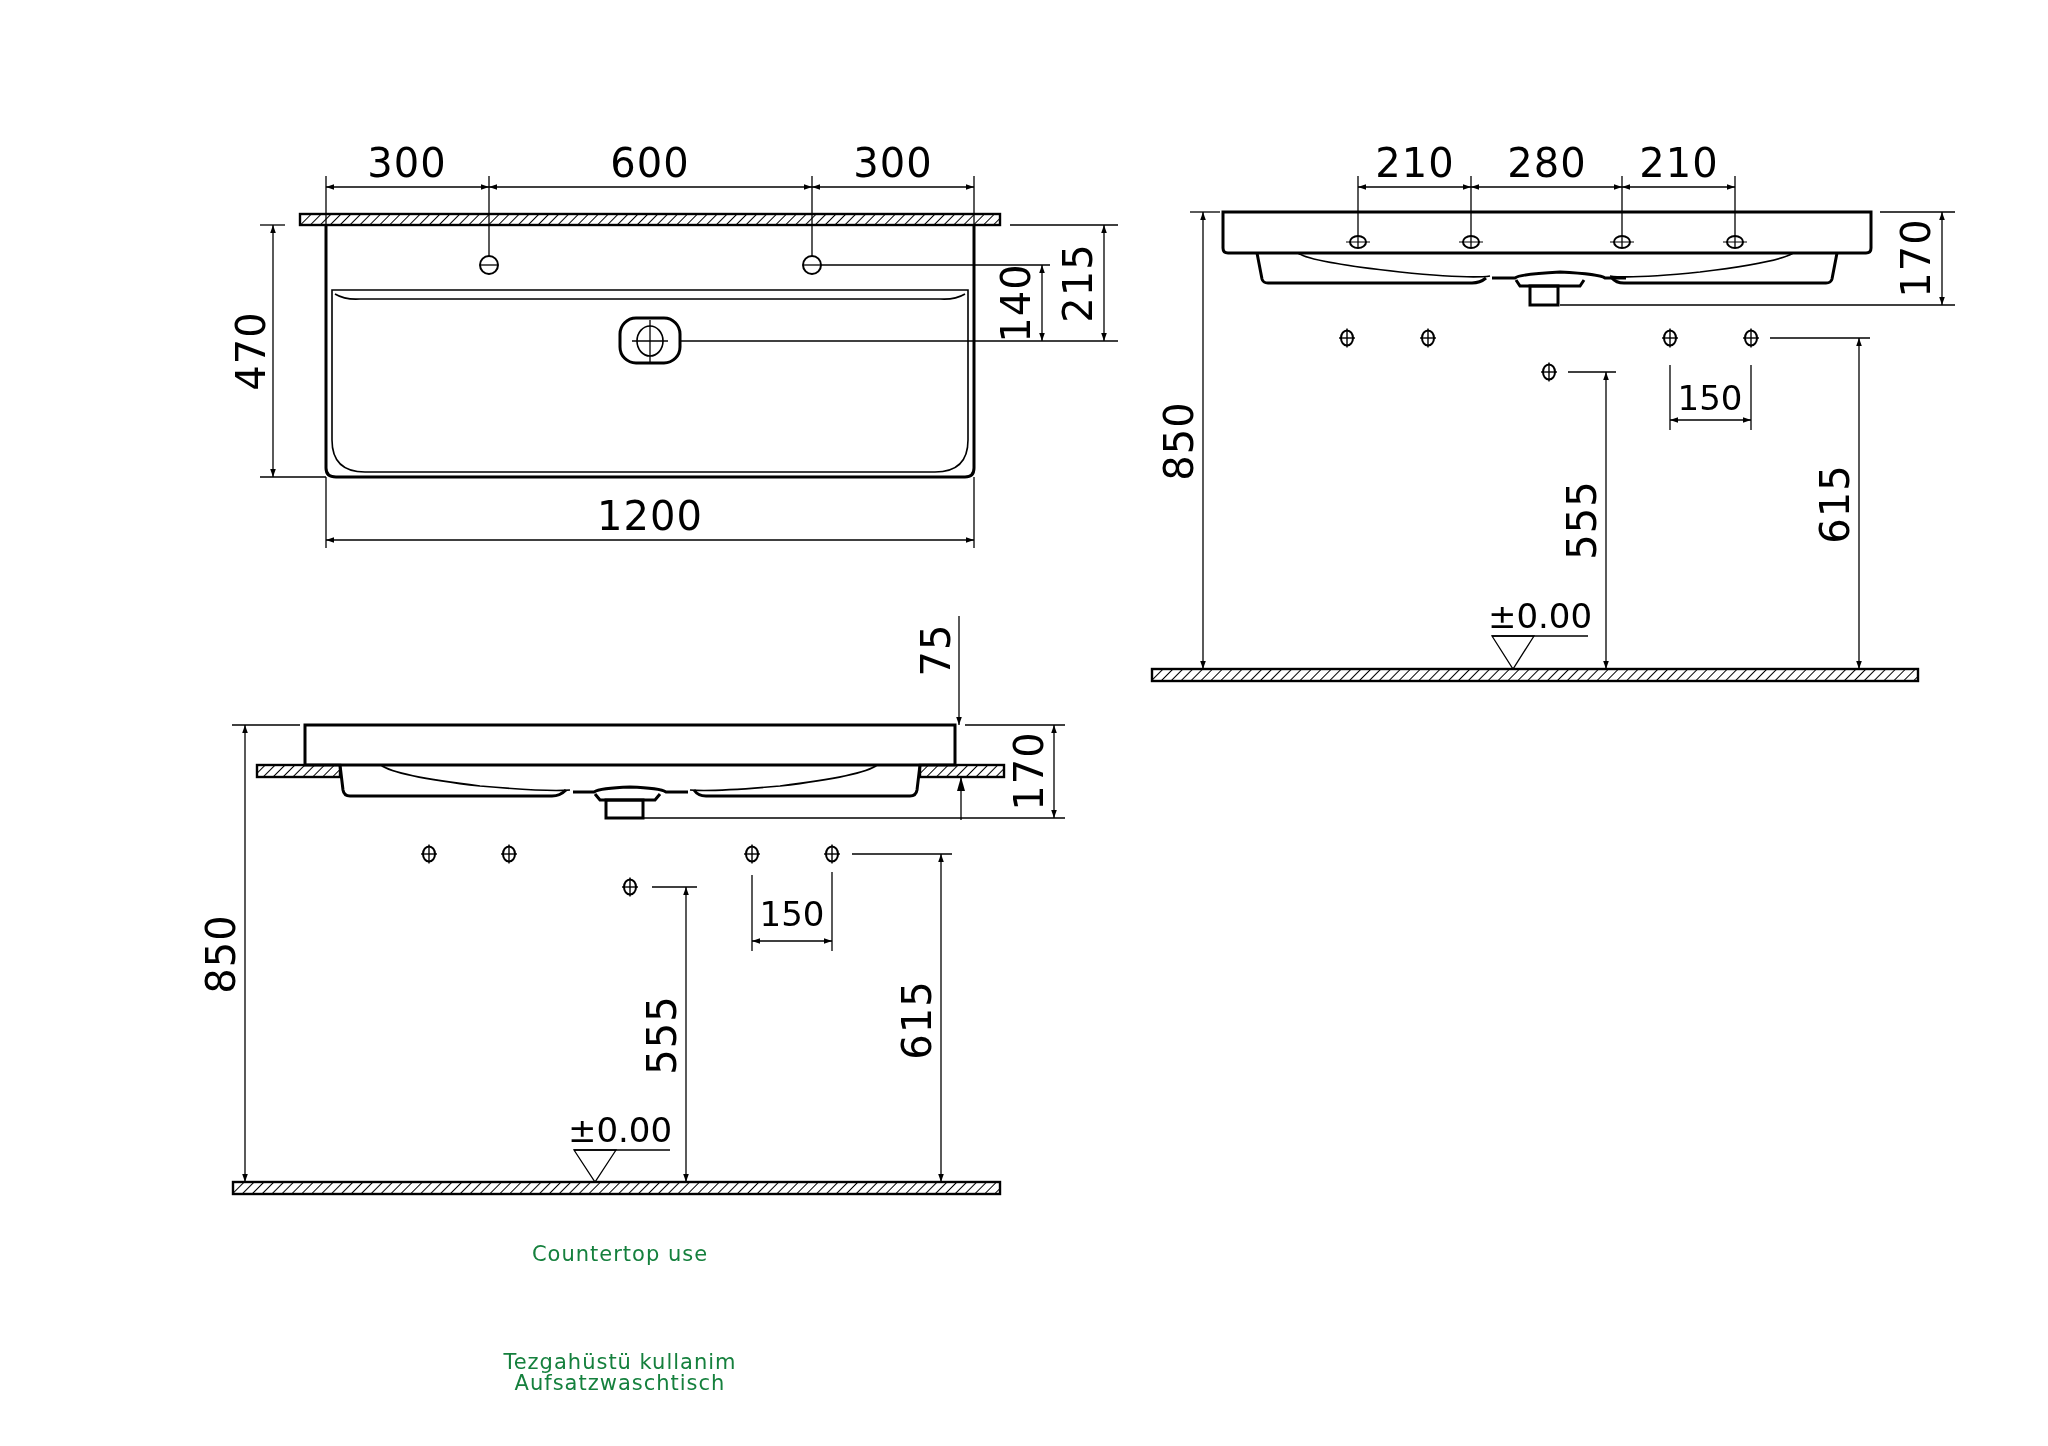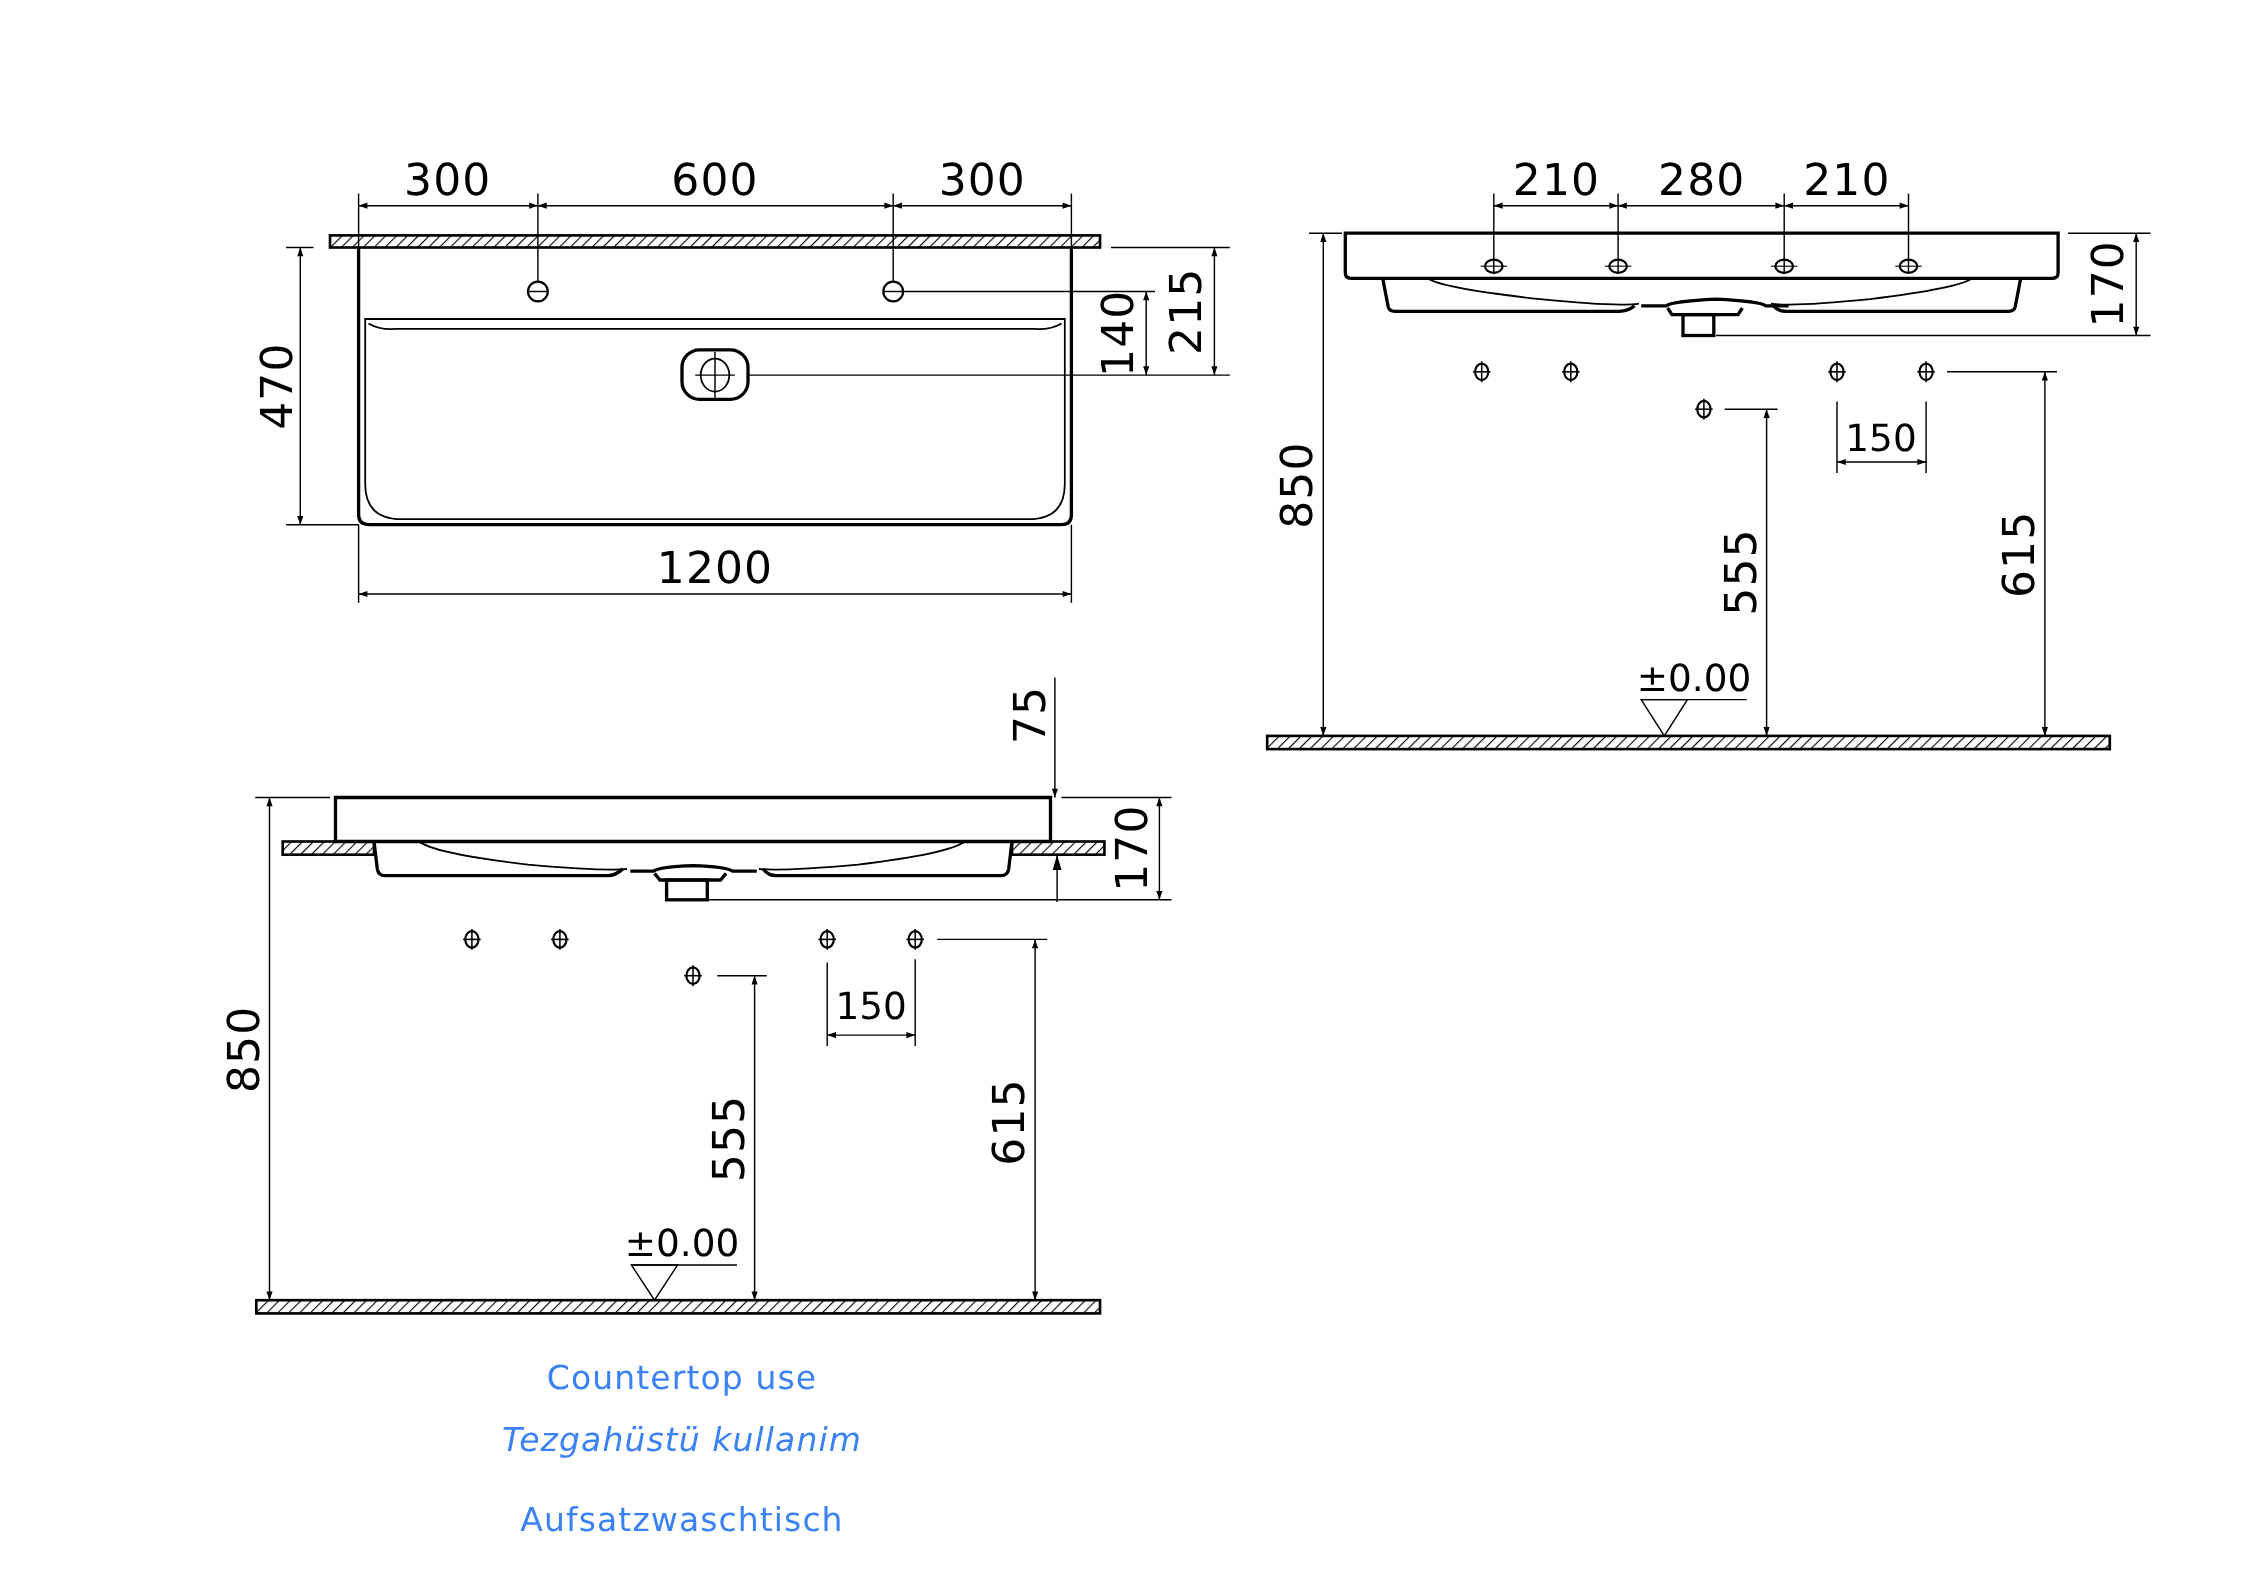--- a/index.html
+++ b/index.html
@@ -4,21 +4,21 @@
 <style>
   html, body { margin:0; padding:0; background:#ffffff; }
   body { width:2048px; height:1446px; overflow:hidden; position:relative; font-family:"DejaVu Sans", sans-serif; }
   svg { position:absolute; left:0; top:0; }
   .ln { stroke:#000; fill:none; stroke-width:1.6; }
   .th { stroke:#000; fill:none; stroke-width:3; }
   .dm { stroke:#000; fill:none; stroke-width:1.3; }
   .hatch { fill:url(#hatch); stroke:#000; stroke-width:2.4; }
   .lbl { font-family:"DejaVu Sans", sans-serif; font-size:40px; fill:#000; letter-spacing:1px; }
   .lbl-sm { font-family:"DejaVu Sans", sans-serif; font-size:34px; fill:#000; }
-  .caption { position:absolute; left:360px; width:520px; text-align:center; font-family:"DejaVu Sans", sans-serif; font-size:30px; line-height:36px; color:#3b82f6; letter-spacing:1px; }
+  .caption { position:absolute; left:360px; width:520px; text-align:center; font-family:"DejaVu Sans", sans-serif; font-size:21px; line-height:36px; color:#15803d; letter-spacing:1px; }
 </style>
 </head>
 <body>
 
 <svg width="2048" height="1446" viewBox="0 0 2048 1446" xmlns="http://www.w3.org/2000/svg">
   <defs>
     <pattern id="hatch" width="7" height="7" patternUnits="userSpaceOnUse" patternTransform="rotate(45)">
       <line x1="0" y1="0" x2="0" y2="7" stroke="#000" stroke-width="2"></line>
     </pattern>
     <marker id="arr" viewBox="0 0 10 10" refX="10" refY="5" markerWidth="14" markerHeight="8" orient="auto-start-reverse" markerUnits="userSpaceOnUse">
@@ -195,14 +195,14 @@
 
     <text class="lbl-sm" x="620" y="1142" text-anchor="middle">±0.00</text>
     <line class="dm" x1="574" y1="1150" x2="670" y2="1150"></line>
     <path class="dm" d="M574 1150 L616 1150 L595 1182 Z"></path>
 
     <rect class="hatch" x="233" y="1182" width="767" height="12"></rect>
   </g>
 </svg>
 
 <div class="caption" style="top:1236px;">Countertop use</div>
-<div class="caption" style="top:1292px;font-style:italic;">Tezgahüstü kullanim</div>
+<div class="caption" style="top:1344px;">Tezgahüstü kullanim</div>
 <div class="caption" style="top:1365px;">Aufsatzwaschtisch</div>
 
 </body></html>

